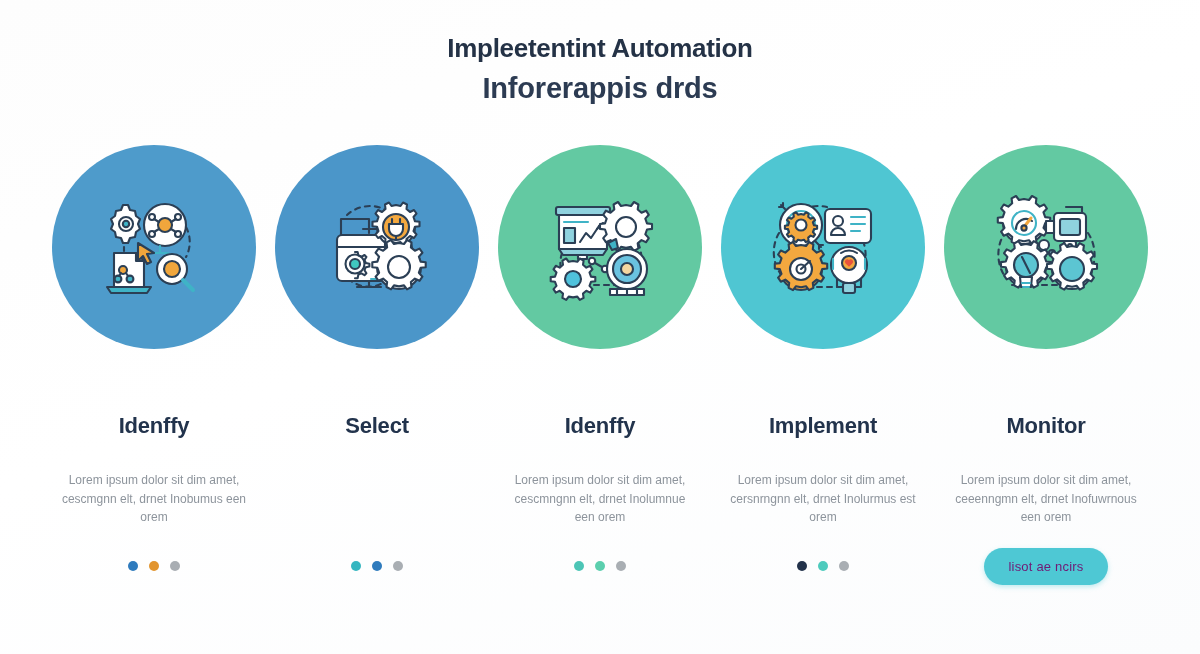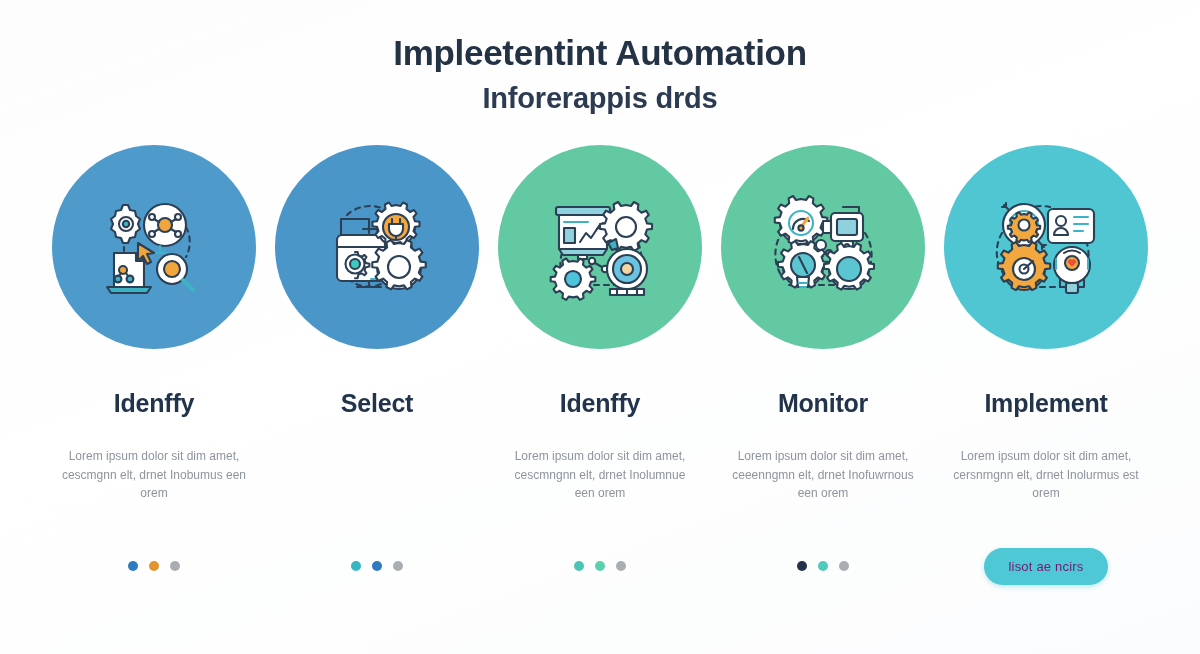--- a/index.html
+++ b/index.html
@@ -22,21 +22,21 @@
 
   
   .header {
     position: absolute;
     top: 34px;
     left: 0;
     width: 1200px;
     text-align: center;
   }
   .title {
-    font-size: 35px;
+    font-size: 26px;
     font-weight: bold;
     color: #243246;
     letter-spacing: -0.3px;
     line-height: 1.1;
     margin: 0;
   }
   .subtitle {
     font-size: 29px;
     font-weight: bold;
     color: #2c3b52;
@@ -64,22 +64,22 @@
     height: 204px;
     border-radius: 50%;
     display: flex;
     align-items: center;
     justify-content: center;
     flex: none;
   }
   .circle svg { display: block; }
 
   .step-label {
-    margin-top: 40px;
-    font-size: 25px;
+    margin-top: 64px;
+    font-size: 22px;
     font-weight: bold;
     color: #22334c;
     letter-spacing: -0.2px;
     text-align: left;
     height: 30px;
   }
   .step-desc {
     margin-top: 28px;
     font-size: 12px;
     line-height: 1.55;
@@ -257,65 +257,20 @@
             <path d="M77 102 l0 6 M87 102 l0 6 M97 102 l0 6"></path>
           </g>
         </svg>
         </span>
       </div>
       <div class="step-label">Idenffy</div>
       <div class="step-desc">Lorem ipsum dolor sit dim amet, cescmngnn elt, drnet Inolumnue een orem</div>
     </div>
 
     <div class="step">
-      <div class="circle" style="background:#63c9a2;">
-        <span>
-        <svg width="120" height="120" viewBox="0 0 120 120" fill="none">
-          <g stroke="#2b3f55" stroke-width="2.1" stroke-linecap="round" stroke-linejoin="round">
-            <path d="M20 44 a40 40 0 0 0 -2 44" stroke-dasharray="5 5" fill="none"></path>
-            <path d="M102 46 a40 40 0 0 1 0 44" stroke-dasharray="5 5" fill="none"></path>
-            <path d="M26 98 l66 0" stroke-dasharray="5 5" fill="none"></path>
-
-            <circle cx="38" cy="36" r="21" fill="#ffffff"></circle>
-            <path d="M38 12 l5 1 3 -4 4.4 2.4 -.6 4.9 3.9 3.3 4.5 -2.1 2.7 4 -3.4 3.8 1.7 4.8 5 .6 0 4.8 -5 .6 -1.7 4.8 3.4 3.8 -2.7 4 -4.5 -2.1 -3.9 3.3 .6 4.9 -4.4 2.4 -3 -4 -5 1 -5 -1 -3 4 -4.4 -2.4 .6 -4.9 -3.9 -3.3 -4.5 2.1 -2.7 -4 3.4 -3.8 -1.7 -4.8 -5 -.6 0 -4.8 5 -.6 1.7 -4.8 -3.4 -3.8 2.7 -4 4.5 2.1 3.9 -3.3 -.6 -4.9 4.4 -2.4 3 4z" fill="#ffffff"></path>
-            <circle cx="38" cy="36" r="12" fill="#ffffff" stroke="#3fb3c6"></circle>
-            <path d="M30 42 a10 10 0 0 1 16 -8" fill="none" stroke="#2b3f55"></path>
-            <path d="M38 40 l7 -9" stroke="#f3a83f" stroke-width="3"></path>
-            <circle cx="38" cy="41" r="2.6" fill="#f3a83f" stroke="#2b3f55"></circle>
-
-            <path d="M80 20 l16 0 0 8" fill="none"></path>
-            <rect x="68" y="26" width="32" height="28" rx="4" fill="#ffffff"></rect>
-            <rect x="74" y="32" width="20" height="16" rx="2" fill="#8fd2de"></rect>
-            <path d="M60 34 l8 0 0 12 -8 0z" fill="#ffffff"></path>
-            <rect x="78" y="54" width="12" height="10" rx="2" fill="#ffffff"></rect>
-            <circle cx="84" cy="59" r="2" fill="#ffffff"></circle>
-
-            <circle cx="58" cy="58" r="5" fill="#ffffff"></circle>
-            <circle cx="66" cy="66" r="3" fill="#8fd2de"></circle>
-            <circle cx="58" cy="68" r="2" fill="#ffffff"></circle>
-
-            <circle cx="40" cy="80" r="20" fill="#ffffff"></circle>
-            <path d="M40 57 l4.8 1 2.9 -3.8 4.2 2.3 -.6 4.7 3.7 3.2 4.3 -2 2.6 3.8 -3.3 3.7 1.6 4.6 4.8 .6 0 4.6 -4.8 .6 -1.6 4.6 3.3 3.7 -2.6 3.8 -4.3 -2 -3.7 3.2 .6 4.7 -4.2 2.3 -2.9 -3.8 -4.8 1 -4.8 -1 -2.9 3.8 -4.2 -2.3 .6 -4.7 -3.7 -3.2 -4.3 2 -2.6 -3.8 3.3 -3.7 -1.6 -4.6 -4.8 -.6 0 -4.6 4.8 -.6 1.6 -4.6 -3.3 -3.7 2.6 -3.8 4.3 2 3.7 -3.2 -.6 -4.7 4.2 -2.3 2.9 3.8z" fill="#ffffff"></path>
-            <circle cx="40" cy="78" r="12" fill="#5cc5d2" stroke="#2b3f55"></circle>
-            <path d="M36 70 l8 16" stroke="#2b3f55"></path>
-            <path d="M34 90 l12 0 -1 10 -10 0z" fill="#ffffff"></path>
-            <path d="M36 96 l8 0 M37 100 l6 0" stroke="#3fb3c6"></path>
-
-            <circle cx="86" cy="82" r="20" fill="#ffffff"></circle>
-            <path d="M86 59 l4.8 1 2.9 -3.8 4.2 2.3 -.6 4.7 3.7 3.2 4.3 -2 2.6 3.8 -3.3 3.7 1.6 4.6 4.8 .6 0 4.6 -4.8 .6 -1.6 4.6 3.3 3.7 -2.6 3.8 -4.3 -2 -3.7 3.2 .6 4.7 -4.2 2.3 -2.9 -3.8 -4.8 1 -4.8 -1 -2.9 3.8 -4.2 -2.3 .6 -4.7 -3.7 -3.2 -4.3 2 -2.6 -3.8 3.3 -3.7 -1.6 -4.6 -4.8 -.6 0 -4.6 4.8 -.6 1.6 -4.6 -3.3 -3.7 2.6 -3.8 4.3 2 3.7 -3.2 -.6 -4.7 4.2 -2.3 2.9 3.8z" fill="#ffffff"></path>
-            <circle cx="86" cy="82" r="12" fill="#5cc5d2" stroke="#2b3f55"></circle>
-          </g>
-        </svg>
-        </span>
-      </div>
-      <div class="step-label">Monitor</div>
-      <div class="step-desc">Lorem ipsum dolor sit dim amet, ceeenngmn elt, drnet Inofuwrnous een orem</div>
-    </div>
-
-    <div class="step">
       <div class="circle" style="background:#4fc6d2;">
         <span>
         <svg width="120" height="120" viewBox="0 0 120 120" fill="none">
           <g stroke="#2b3f55" stroke-width="2.1" stroke-linecap="round" stroke-linejoin="round">
             <path d="M24 34 a40 40 0 0 1 40 -14" stroke-dasharray="5 5" fill="none"></path>
             <path d="M16 46 a38 38 0 0 0 8 48" stroke-dasharray="5 5" fill="none"></path>
             <path d="M100 54 a38 38 0 0 1 -10 42" stroke-dasharray="5 5" fill="none"></path>
             <path d="M34 100 l48 0" stroke-dasharray="5 5" fill="none"></path>
 
             <circle cx="38" cy="38" r="21" fill="#ffffff"></circle>
@@ -344,20 +299,65 @@
             <path d="M74 92 l0 8 8 0 M98 92 l0 8 -8 0" fill="none"></path>
             <rect x="80" y="96" width="12" height="10" rx="2" fill="#8fd2de"></rect>
           </g>
         </svg>
         </span>
       </div>
       <div class="step-label">Implement</div>
       <div class="step-desc">Lorem ipsum dolor sit dim amet, cersnrngnn elt, drnet Inolurmus est orem</div>
     </div>
 
+    <div class="step">
+      <div class="circle" style="background:#63c9a2;">
+        <span>
+        <svg width="120" height="120" viewBox="0 0 120 120" fill="none">
+          <g stroke="#2b3f55" stroke-width="2.1" stroke-linecap="round" stroke-linejoin="round">
+            <path d="M20 44 a40 40 0 0 0 -2 44" stroke-dasharray="5 5" fill="none"></path>
+            <path d="M102 46 a40 40 0 0 1 0 44" stroke-dasharray="5 5" fill="none"></path>
+            <path d="M26 98 l66 0" stroke-dasharray="5 5" fill="none"></path>
+
+            <circle cx="38" cy="36" r="21" fill="#ffffff"></circle>
+            <path d="M38 12 l5 1 3 -4 4.4 2.4 -.6 4.9 3.9 3.3 4.5 -2.1 2.7 4 -3.4 3.8 1.7 4.8 5 .6 0 4.8 -5 .6 -1.7 4.8 3.4 3.8 -2.7 4 -4.5 -2.1 -3.9 3.3 .6 4.9 -4.4 2.4 -3 -4 -5 1 -5 -1 -3 4 -4.4 -2.4 .6 -4.9 -3.9 -3.3 -4.5 2.1 -2.7 -4 3.4 -3.8 -1.7 -4.8 -5 -.6 0 -4.8 5 -.6 1.7 -4.8 -3.4 -3.8 2.7 -4 4.5 2.1 3.9 -3.3 -.6 -4.9 4.4 -2.4 3 4z" fill="#ffffff"></path>
+            <circle cx="38" cy="36" r="12" fill="#ffffff" stroke="#3fb3c6"></circle>
+            <path d="M30 42 a10 10 0 0 1 16 -8" fill="none" stroke="#2b3f55"></path>
+            <path d="M38 40 l7 -9" stroke="#f3a83f" stroke-width="3"></path>
+            <circle cx="38" cy="41" r="2.6" fill="#f3a83f" stroke="#2b3f55"></circle>
+
+            <path d="M80 20 l16 0 0 8" fill="none"></path>
+            <rect x="68" y="26" width="32" height="28" rx="4" fill="#ffffff"></rect>
+            <rect x="74" y="32" width="20" height="16" rx="2" fill="#8fd2de"></rect>
+            <path d="M60 34 l8 0 0 12 -8 0z" fill="#ffffff"></path>
+            <rect x="78" y="54" width="12" height="10" rx="2" fill="#ffffff"></rect>
+            <circle cx="84" cy="59" r="2" fill="#ffffff"></circle>
+
+            <circle cx="58" cy="58" r="5" fill="#ffffff"></circle>
+            <circle cx="66" cy="66" r="3" fill="#8fd2de"></circle>
+            <circle cx="58" cy="68" r="2" fill="#ffffff"></circle>
+
+            <circle cx="40" cy="80" r="20" fill="#ffffff"></circle>
+            <path d="M40 57 l4.8 1 2.9 -3.8 4.2 2.3 -.6 4.7 3.7 3.2 4.3 -2 2.6 3.8 -3.3 3.7 1.6 4.6 4.8 .6 0 4.6 -4.8 .6 -1.6 4.6 3.3 3.7 -2.6 3.8 -4.3 -2 -3.7 3.2 .6 4.7 -4.2 2.3 -2.9 -3.8 -4.8 1 -4.8 -1 -2.9 3.8 -4.2 -2.3 .6 -4.7 -3.7 -3.2 -4.3 2 -2.6 -3.8 3.3 -3.7 -1.6 -4.6 -4.8 -.6 0 -4.6 4.8 -.6 1.6 -4.6 -3.3 -3.7 2.6 -3.8 4.3 2 3.7 -3.2 -.6 -4.7 4.2 -2.3 2.9 3.8z" fill="#ffffff"></path>
+            <circle cx="40" cy="78" r="12" fill="#5cc5d2" stroke="#2b3f55"></circle>
+            <path d="M36 70 l8 16" stroke="#2b3f55"></path>
+            <path d="M34 90 l12 0 -1 10 -10 0z" fill="#ffffff"></path>
+            <path d="M36 96 l8 0 M37 100 l6 0" stroke="#3fb3c6"></path>
+
+            <circle cx="86" cy="82" r="20" fill="#ffffff"></circle>
+            <path d="M86 59 l4.8 1 2.9 -3.8 4.2 2.3 -.6 4.7 3.7 3.2 4.3 -2 2.6 3.8 -3.3 3.7 1.6 4.6 4.8 .6 0 4.6 -4.8 .6 -1.6 4.6 3.3 3.7 -2.6 3.8 -4.3 -2 -3.7 3.2 .6 4.7 -4.2 2.3 -2.9 -3.8 -4.8 1 -4.8 -1 -2.9 3.8 -4.2 -2.3 .6 -4.7 -3.7 -3.2 -4.3 2 -2.6 -3.8 3.3 -3.7 -1.6 -4.6 -4.8 -.6 0 -4.6 4.8 -.6 1.6 -4.6 -3.3 -3.7 2.6 -3.8 4.3 2 3.7 -3.2 -.6 -4.7 4.2 -2.3 2.9 3.8z" fill="#ffffff"></path>
+            <circle cx="86" cy="82" r="12" fill="#5cc5d2" stroke="#2b3f55"></circle>
+          </g>
+        </svg>
+        </span>
+      </div>
+      <div class="step-label">Monitor</div>
+      <div class="step-desc">Lorem ipsum dolor sit dim amet, ceeenngmn elt, drnet Inofuwrnous een orem</div>
+    </div>
+
   </div>
 
   <div class="footer">
 
     <div class="footer-cell">
       <div class="dots">
         <span class="dot" style="background:#2f7bbd;"></span>
         <span class="dot" style="background:#e2952f;"></span>
         <span class="dot" style="background:#a9aeb3;"></span>
       </div>

